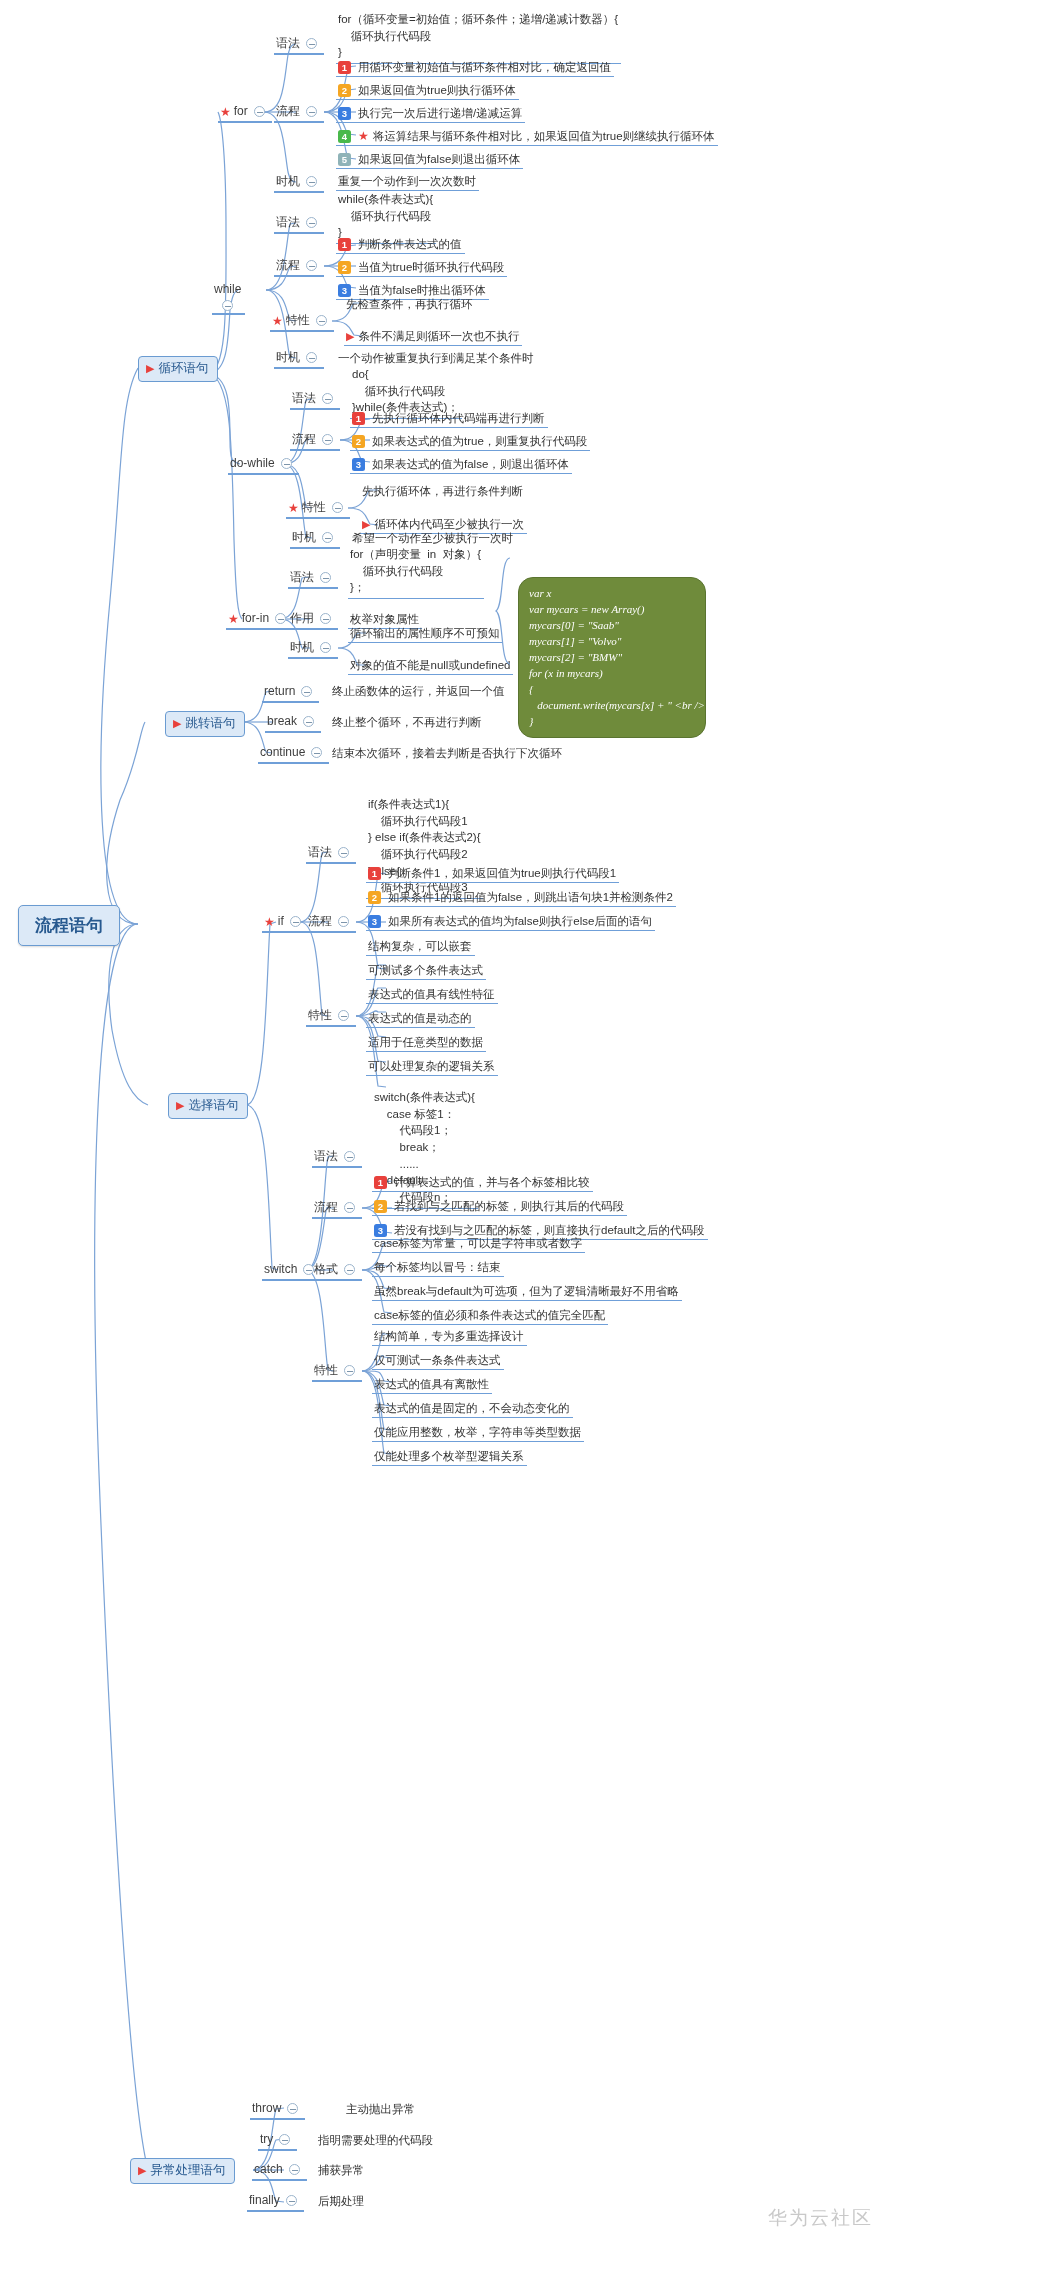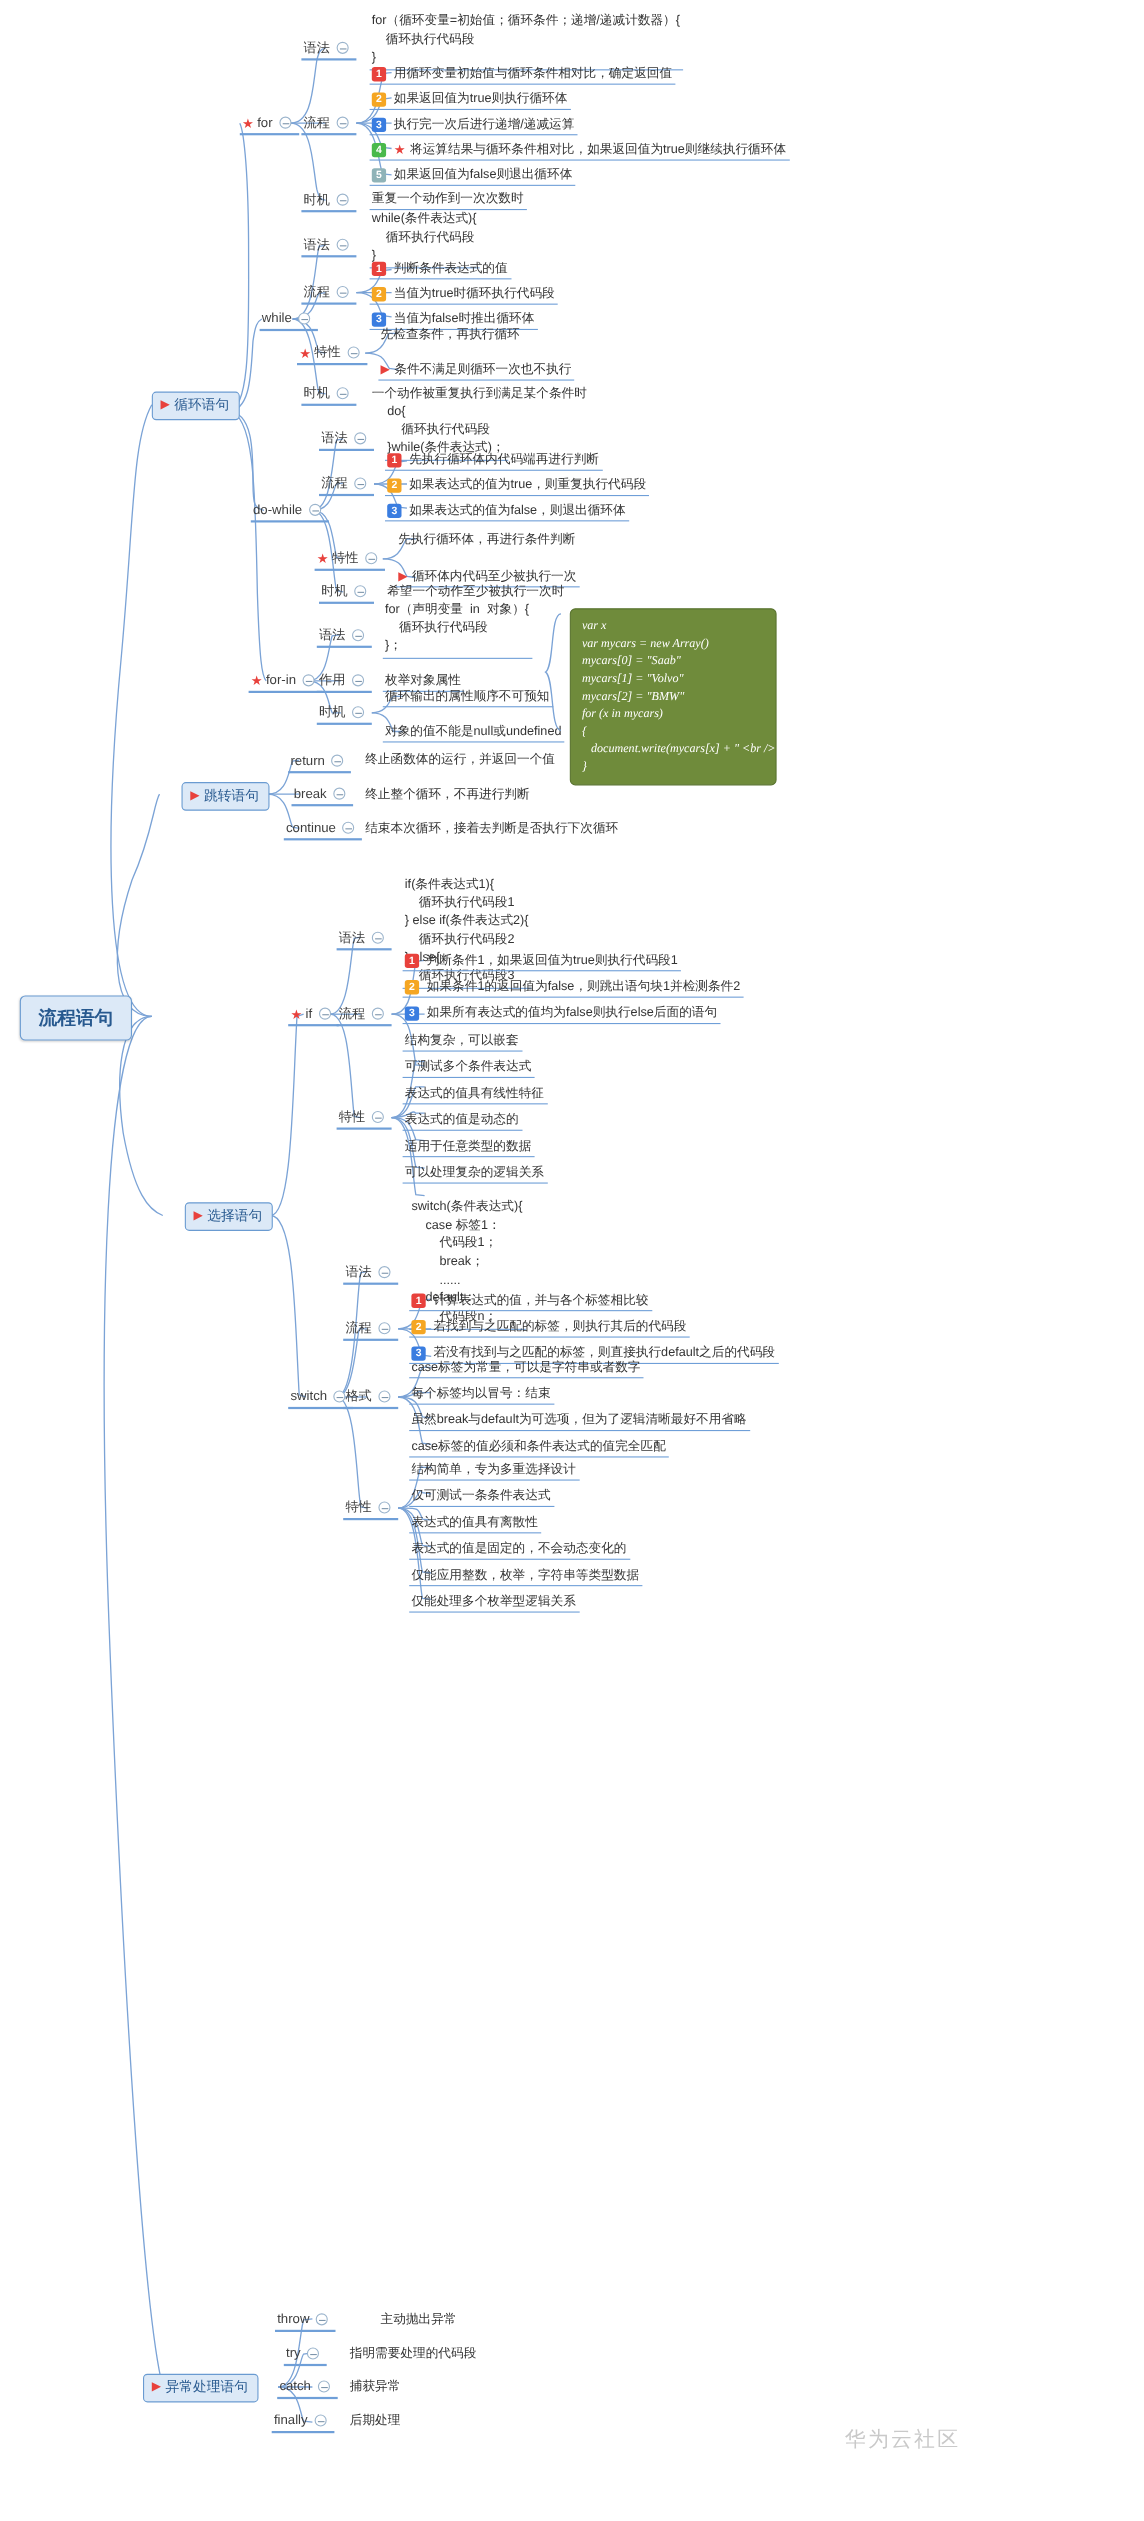--- a/index.html
+++ b/index.html
@@ -90,28 +90,29 @@
 
   
   .star { color:#e8413c; font-size:12px; line-height:1; flex:none; }
   .flag { color:#e8413c; font-size:11px; line-height:1; flex:none; }
 
   
   .codebox {
     position:absolute;
     background:#6f8b3b;
     border:1px solid #5a7430;
-    border-radius:5px;
+    border-radius:15px;
     color:#ffffff;
     font-family:"Liberation Serif","DejaVu Serif",serif;
     font-style:italic;
     font-size:11px;
     line-height:1.45;
     padding:8px 10px;
     white-space:pre;
+    margin-top:24px;
   }
   .bracket { position:absolute; }
 
   
   .watermark {
     position:absolute;
     font-size:19px;
     color:#c9c9c9;
     letter-spacing:2px;
   }
@@ -270,21 +271,21 @@
     <span class="badge b5">5</span>
     <span>如果返回值为false则退出循环体</span>
   </div>
 
   <div class="node lv2" style="left:274px; top:173px;">
     <span>时机</span>
     <span class="collapse"></span>
   </div>
   <div class="node leaf" style="left:336px; top:173px;">重复一个动作到一次次数时</div>
 
-  <div class="node lv2" style="left:236px; top:281px;">
+  <div class="node lv2" style="left:212px; top:281px;flex-direction:column;">
     <span>while</span>
     <span class="collapse"></span>
   </div>
 
   <div class="node lv2" style="left:274px; top:214px;">
     <span>语法</span>
     <span class="collapse"></span>
   </div>
   <div class="node leaf pre" style="left:336px; top:190px;">while(条件表达式){
     循环执行代码段

